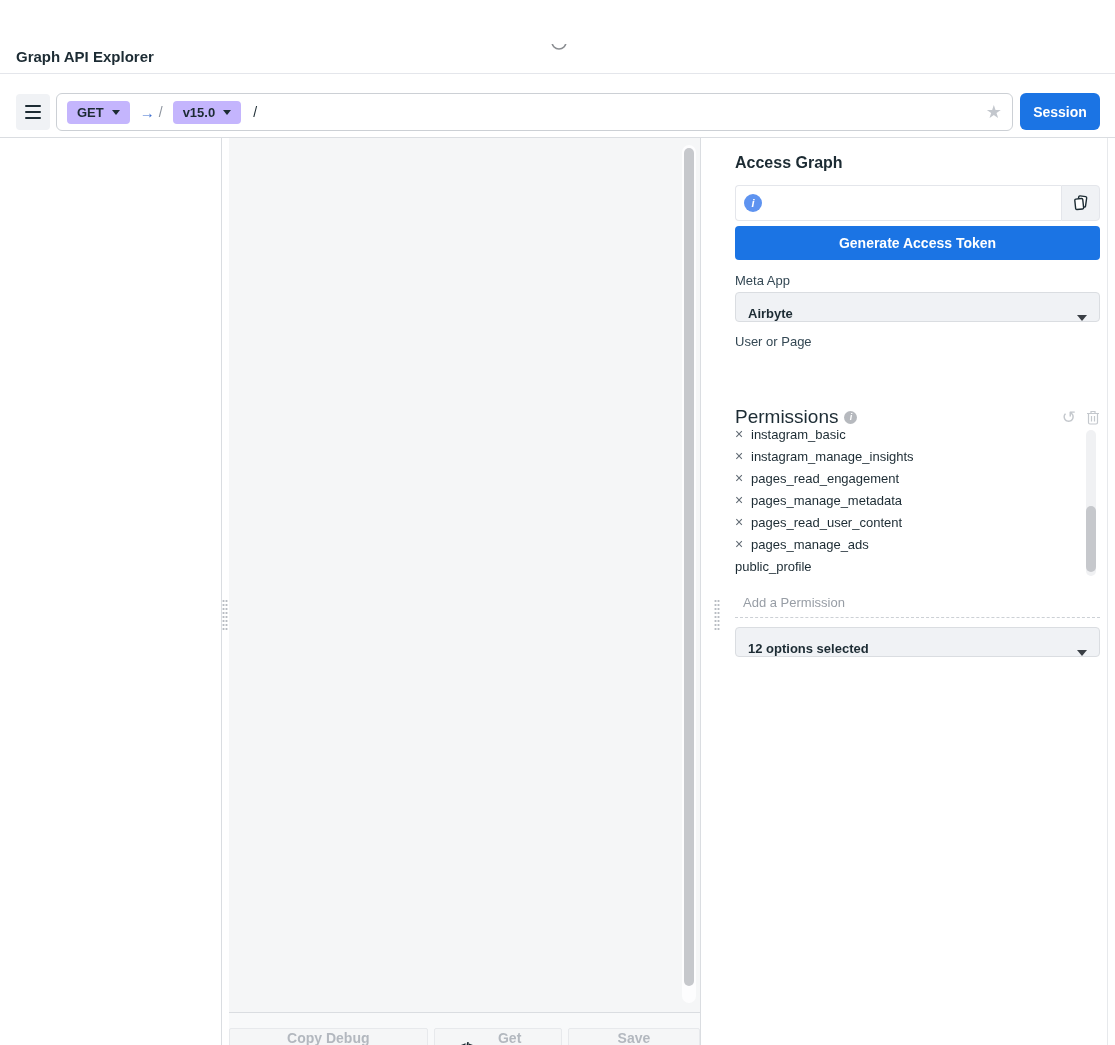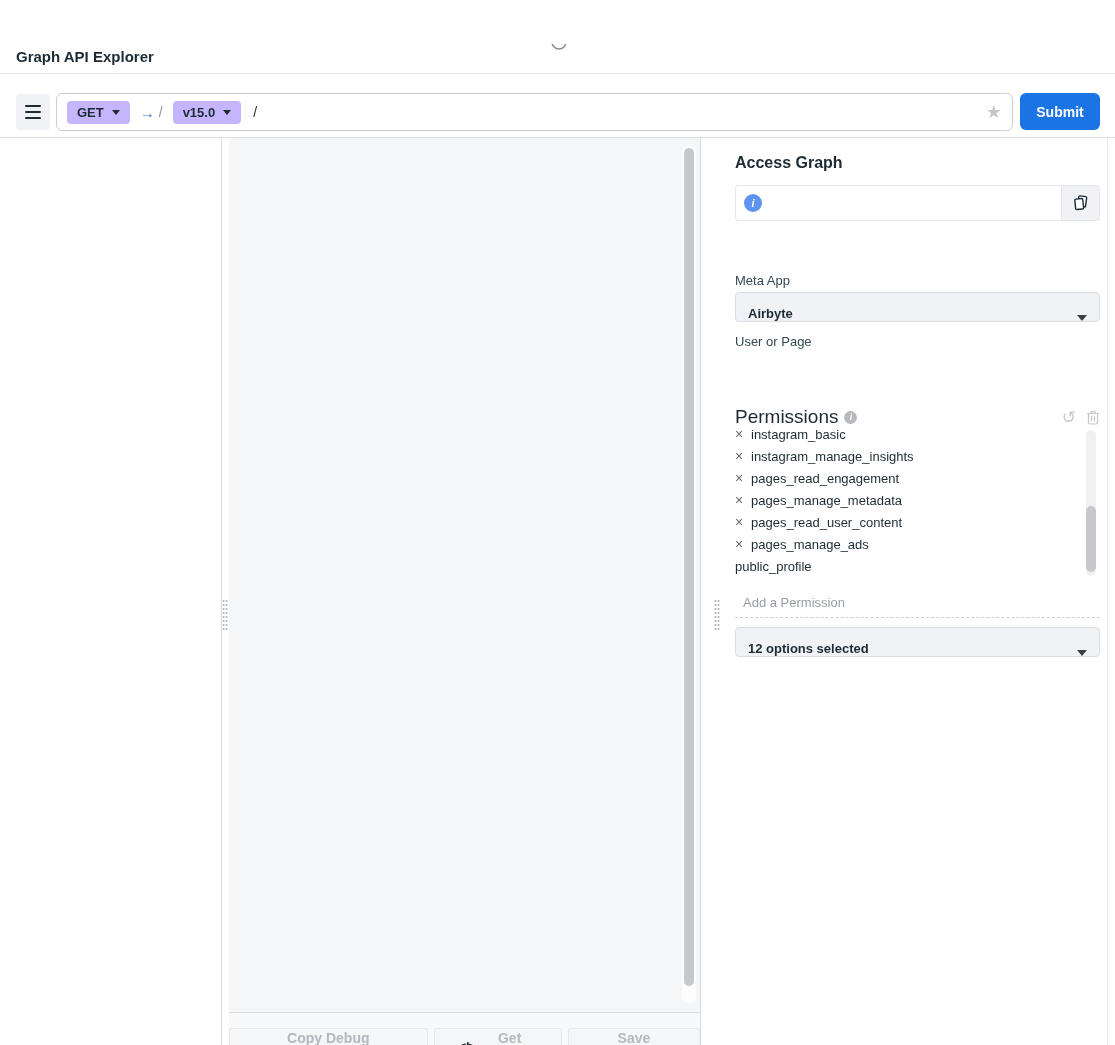--- a/index.html
+++ b/index.html
@@ -128,21 +128,21 @@
       </div>
       <span id="arrow-sep">→</span>
       <span id="arrow-slash">/</span>
       <div class="chip">
         <span>v15.0</span>
         <span class="caret-sm"></span>
       </div>
       <span id="path-text">/</span>
       <span id="star">★</span>
     </div>
-    <button id="submit-btn" class="abs">Submit</button>
+    <button id="submit-btn" class="abs">Session</button>
   </div>
 
   <div id="left-pane" class="abs"></div>
   <div id="handle-left" class="abs draghandle"></div>
 
   <div id="mid-pane" class="abs">
     <div id="mid-track">
       <div id="mid-thumb"></div>
     </div>
     <div id="mid-footer">
@@ -171,20 +171,21 @@
       <div id="copy-btn">
         <span style="display:flex">
           <svg width="17" height="18" viewBox="0 0 17 18">
             <rect x="6.2" y="2.2" width="8" height="10.5" rx="1.2" transform="rotate(8 10 7)" fill="#fff" stroke="#1c2b33" stroke-width="1.4"></rect>
             <rect x="3.2" y="4.8" width="8" height="10.5" rx="1.2" transform="rotate(-6 7 10)" fill="#fff" stroke="#1c2b33" stroke-width="1.4"></rect>
           </svg>
         </span>
       </div>
     </div>
 
+    <button id="generate-btn" class="abs">Generate Access Token</button>
 
     <div id="meta-app-label" class="abs field-label">Meta App</div>
     <div id="meta-app-select" class="abs sel">
       <span class="sel-text">Airbyte</span>
       <span class="caret-lg"></span>
     </div>
 
     <div id="uop-label" class="abs field-label">User or Page</div>
 
     <div id="perm-header" class="abs">

